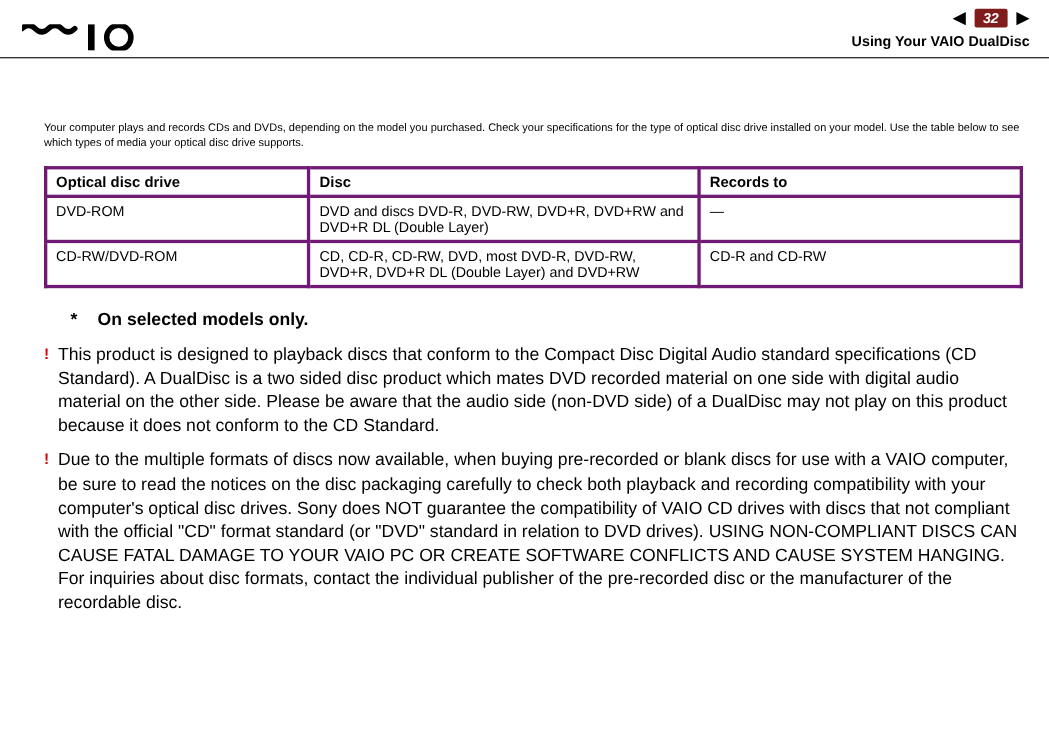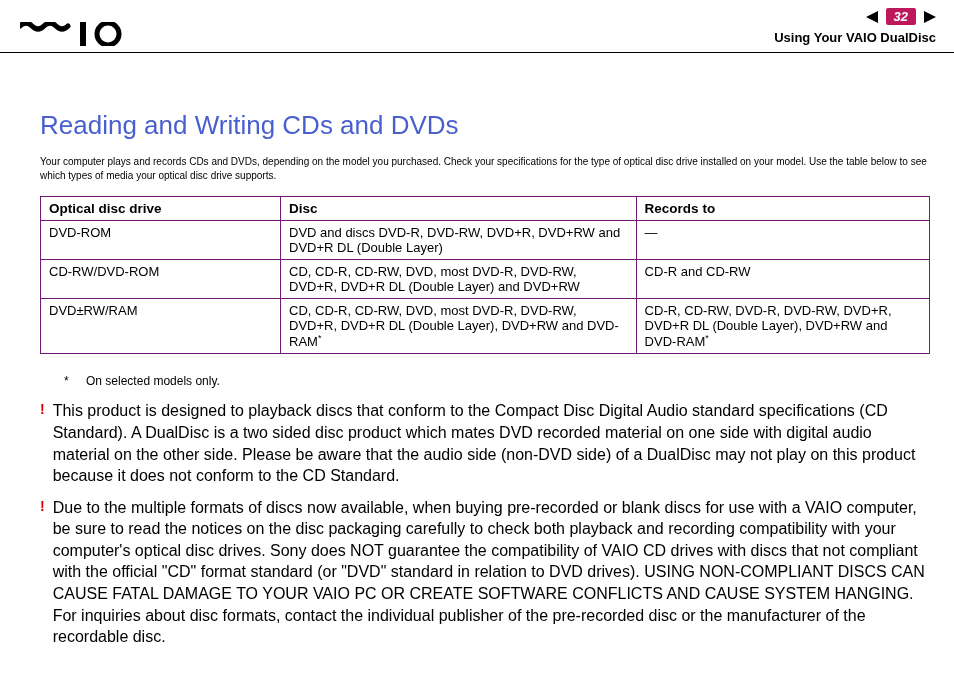--- a/index.html
+++ b/index.html
@@ -19,21 +19,21 @@
     display: flex;
     align-items: center;
     gap: 6px;
   }
   .nav-arrow {
     display: inline-flex;
     align-items: center;
   }
   .nav-arrow svg { display: block; }
   .page-badge {
-    background: #be185d;
+    background: #7f1d1d;
     color: #fff;
     font-style: italic;
     font-weight: bold;
     font-size: 13px;
     padding: 1px 8px;
     border-radius: 2px;
   }
   .section-label {
     position: absolute;
     top: 30px;
@@ -71,36 +71,37 @@
     line-height: 1.35;
     margin-bottom: 14px;
   }
   table {
     border-collapse: collapse;
     width: 100%;
     margin-bottom: 6px;
     font-size: 13px;
   }
   th, td {
-    border: 1px solid #701a75;
+    border: 3px solid #701a75;
     padding: 4px 8px;
     text-align: left;
     vertical-align: top;
   }
   th {
     font-weight: bold;
     background: #fff;
     font-size: 13.5px;
   }
   col.c0 { width: 27%; }
   col.c1 { width: 40%; }
   col.c2 { width: 33%; }
   .footnote {
-    font-size: 12px;
+    font-size: 16px;
     margin: 20px 0 12px 24px;
+    font-weight: bold;
   }
   .footnote .ast { margin-right: 14px; }
   .warn-block {
     display: flex;
     gap: 8px;
     margin: 0 0 10px 0;
   }
   .bang {
     color: #d00;
     font-weight: bold;
@@ -137,21 +138,20 @@
   <svg width="108" height="24" viewBox="0 0 108 24">
     <path d="M0 4 Q6 -2 12 4 Q18 10 24 4 Q30 -2 36 4 Q42 10 48 4" stroke="#000" stroke-width="5" fill="none" stroke-linecap="round"></path>
     <rect x="60" y="0" width="6" height="24" fill="#000"></rect>
     <circle cx="88" cy="12" r="11" stroke="#000" stroke-width="5" fill="none"></circle>
   </svg>
 </div>
 
 <div class="hr"></div>
 
 <div class="content">
-  <h1>Reading and Writing CDs and DVDs</h1>
   <p class="intro">Your computer plays and records CDs and DVDs, depending on the model you purchased. Check your specifications for the type of optical disc drive installed on your model. Use the table below to see which types of media your optical disc drive supports.</p>
 
   <table>
     <colgroup>
         <col class="c0">
         <col class="c1">
         <col class="c2">
       </colgroup>
     <thead>
       <tr>
@@ -164,25 +164,20 @@
         <tr>
           <td>DVD-ROM</td>
           <td>DVD and discs DVD-R, DVD-RW, DVD+R, DVD+RW and DVD+R DL (Double Layer)</td>
           <td>—</td>
         </tr>
         <tr>
           <td>CD-RW/DVD-ROM</td>
           <td>CD, CD-R, CD-RW, DVD, most DVD-R, DVD-RW, DVD+R, DVD+R DL (Double Layer) and DVD+RW</td>
           <td>CD-R and CD-RW</td>
         </tr>
-        <tr>
-          <td>DVD±RW/RAM</td>
-          <td>CD, CD-R, CD-RW, DVD, most DVD-R, DVD-RW, DVD+R, DVD+R DL (Double Layer), DVD+RW and DVD-RAM<sup>*</sup></td>
-          <td>CD-R, CD-RW, DVD-R, DVD-RW, DVD+R, DVD+R DL (Double Layer), DVD+RW and DVD-RAM<sup>*</sup></td>
-        </tr>
       </tbody>
   </table>
 
   <div class="footnote">
     <span class="ast">*</span>
     <span>On selected models only.</span>
   </div>
 
   <div id="warnings">
       <div class="warn-block">

